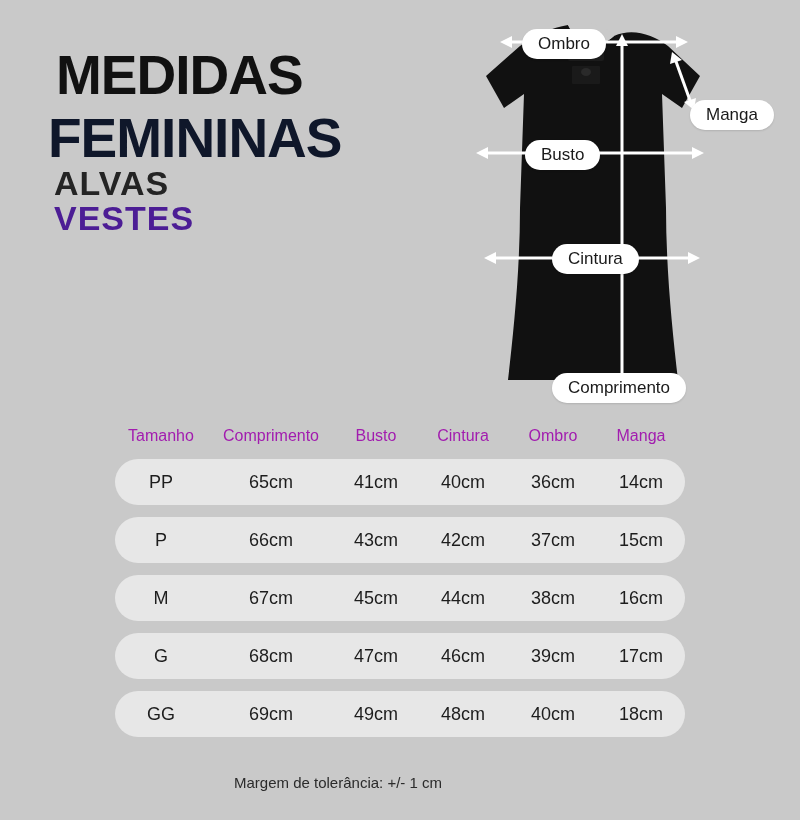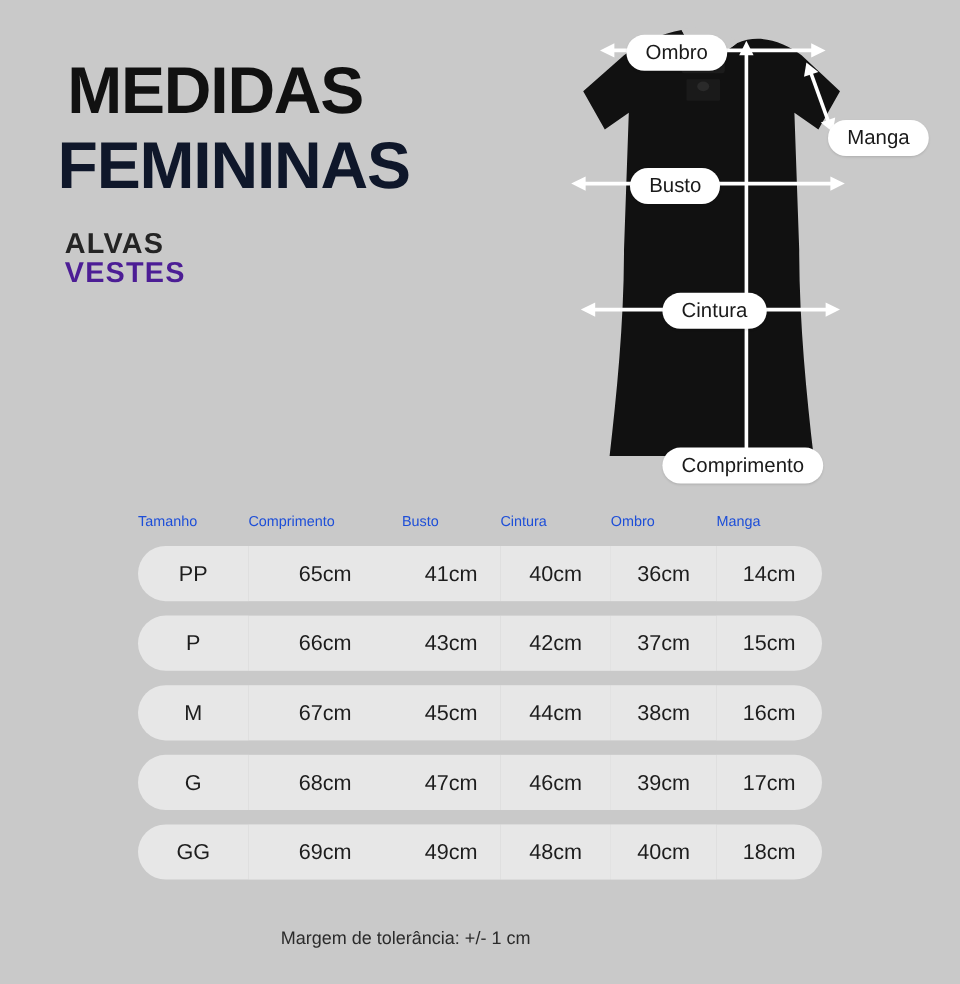--- a/index.html
+++ b/index.html
@@ -39,23 +39,22 @@
   .title-line2 {
     font-size: 55px;
     font-weight: bold;
     color: #0f172a;
     letter-spacing: -1px;
     line-height: 1.0;
     margin: 4px 0 0 0;
   }
 
   .brand {
-    margin-top: 26px;
     margin-left: 6px;
-    font-size: 24px;
+    font-size: 34px;
     font-weight: bold;
     line-height: 1.02;
     letter-spacing: 1px;
   }
   .brand-row { display: block; white-space: nowrap; }
   .brand-row .b-dark { color: #242424; }
   .brand-row .b-grey { color: #4c1d95; }
 
   
   .shirt-wrap {
@@ -93,25 +92,25 @@
     height: 360px;
   }
   table.size-table {
     border-collapse: separate;
     border-spacing: 0 12px;
     margin: 0 auto;
     width: 570px;
     table-layout: fixed;
   }
   table.size-table th {
-    font-size: 12px;
+    font-size: 16px;
     font-weight: normal;
-    color: #1d4ed8;
+    color: #a21caf;
     padding: 0 0 2px 0;
-    text-align: left;
+    text-align: center;
   }
   table.size-table td {
     font-size: 18px;
     color: #1d1d1d;
     text-align: center;
     background: #e7e7e7;
     height: 46px;
     padding: 0;
   }
   table.size-table td:first-child {

